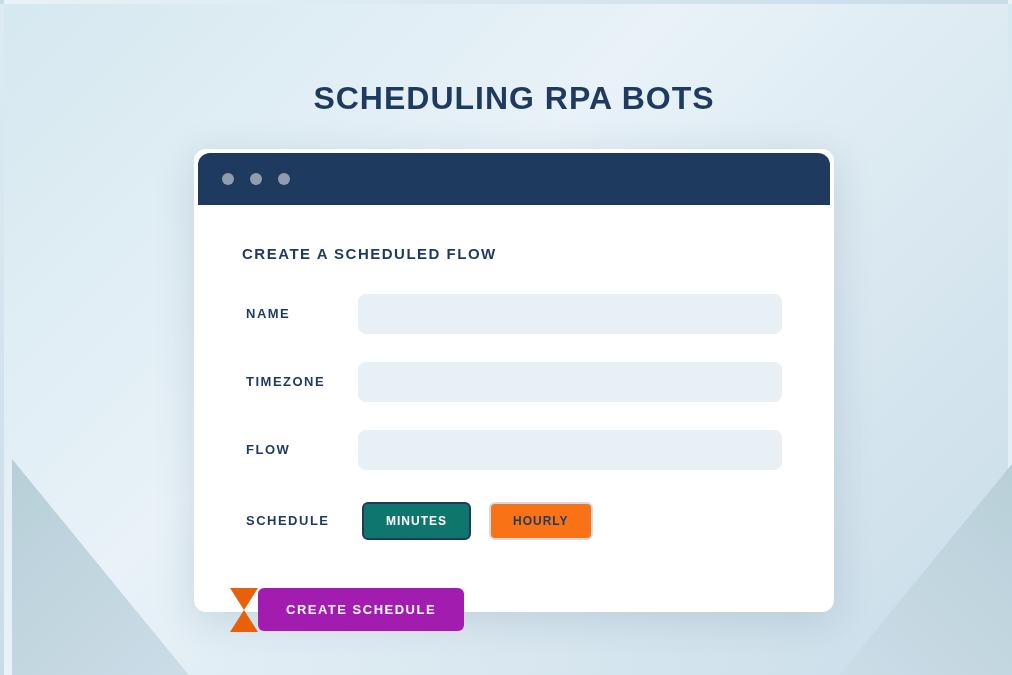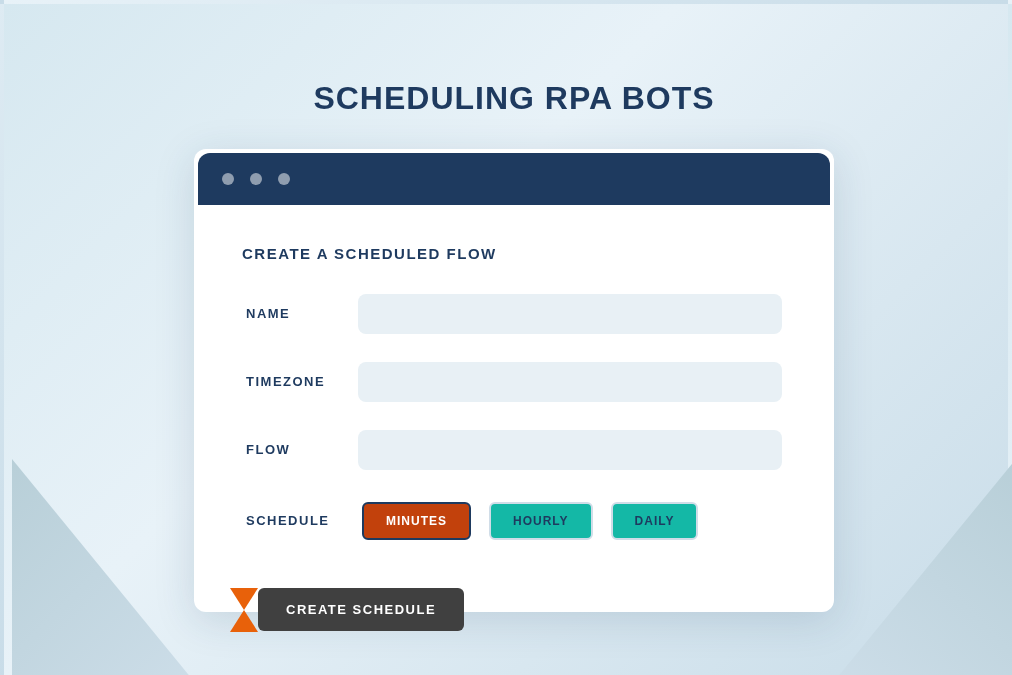--- a/index.html
+++ b/index.html
@@ -123,31 +123,31 @@
     .schedule-buttons {
       display: flex;
       gap: 10px;
       flex-wrap: wrap;
     }
 
     .schedule-btn {
       padding: 10px 22px;
       border-radius: 6px;
       border: 2px solid #d0dde8;
-      background: #14b8a6;
+      background: #f97316;
       font-size: 12px;
       font-weight: 700;
       letter-spacing: 1px;
       text-transform: uppercase;
       color: #1e3a5f;
       cursor: pointer;
     }
 
     .schedule-btn.active {
-      background: #c2410c;
+      background: #0f766e;
       border-color: #1e3a5f;
       color: #fff;
     }
 
     .create-btn-wrapper {
       position: absolute;
       bottom: -28px;
       left: 28px;
       display: flex;
       align-items: center;
@@ -180,21 +180,21 @@
       top: 22px;
       left: 0;
       width: 0;
       height: 0;
       border-style: solid;
       border-width: 0 14px 22px 14px;
       border-color: transparent transparent #e8610a transparent;
     }
 
     .create-schedule-btn {
-      background: #404040;
+      background: #a21caf;
       color: #fff;
       border: none;
       border-radius: 6px;
       padding: 14px 28px;
       font-size: 13px;
       font-weight: 800;
       letter-spacing: 1.5px;
       text-transform: uppercase;
       cursor: pointer;
     }
@@ -230,21 +230,20 @@
     <div class="form-row">
       <label class="form-label">FLOW</label>
       <input class="form-input" type="text" style="">
     </div>
 
     <div class="form-row">
       <label class="form-label">SCHEDULE</label>
       <div class="schedule-buttons">
         <button class="schedule-btn active">MINUTES</button>
         <button class="schedule-btn">HOURLY</button>
-        <button class="schedule-btn">DAILY</button>
       </div>
     </div>
   </div>
 
   <div class="create-btn-wrapper">
     <div class="arrow-decoration"></div>
     <button class="create-schedule-btn">CREATE SCHEDULE</button>
   </div>
 </div>
 

